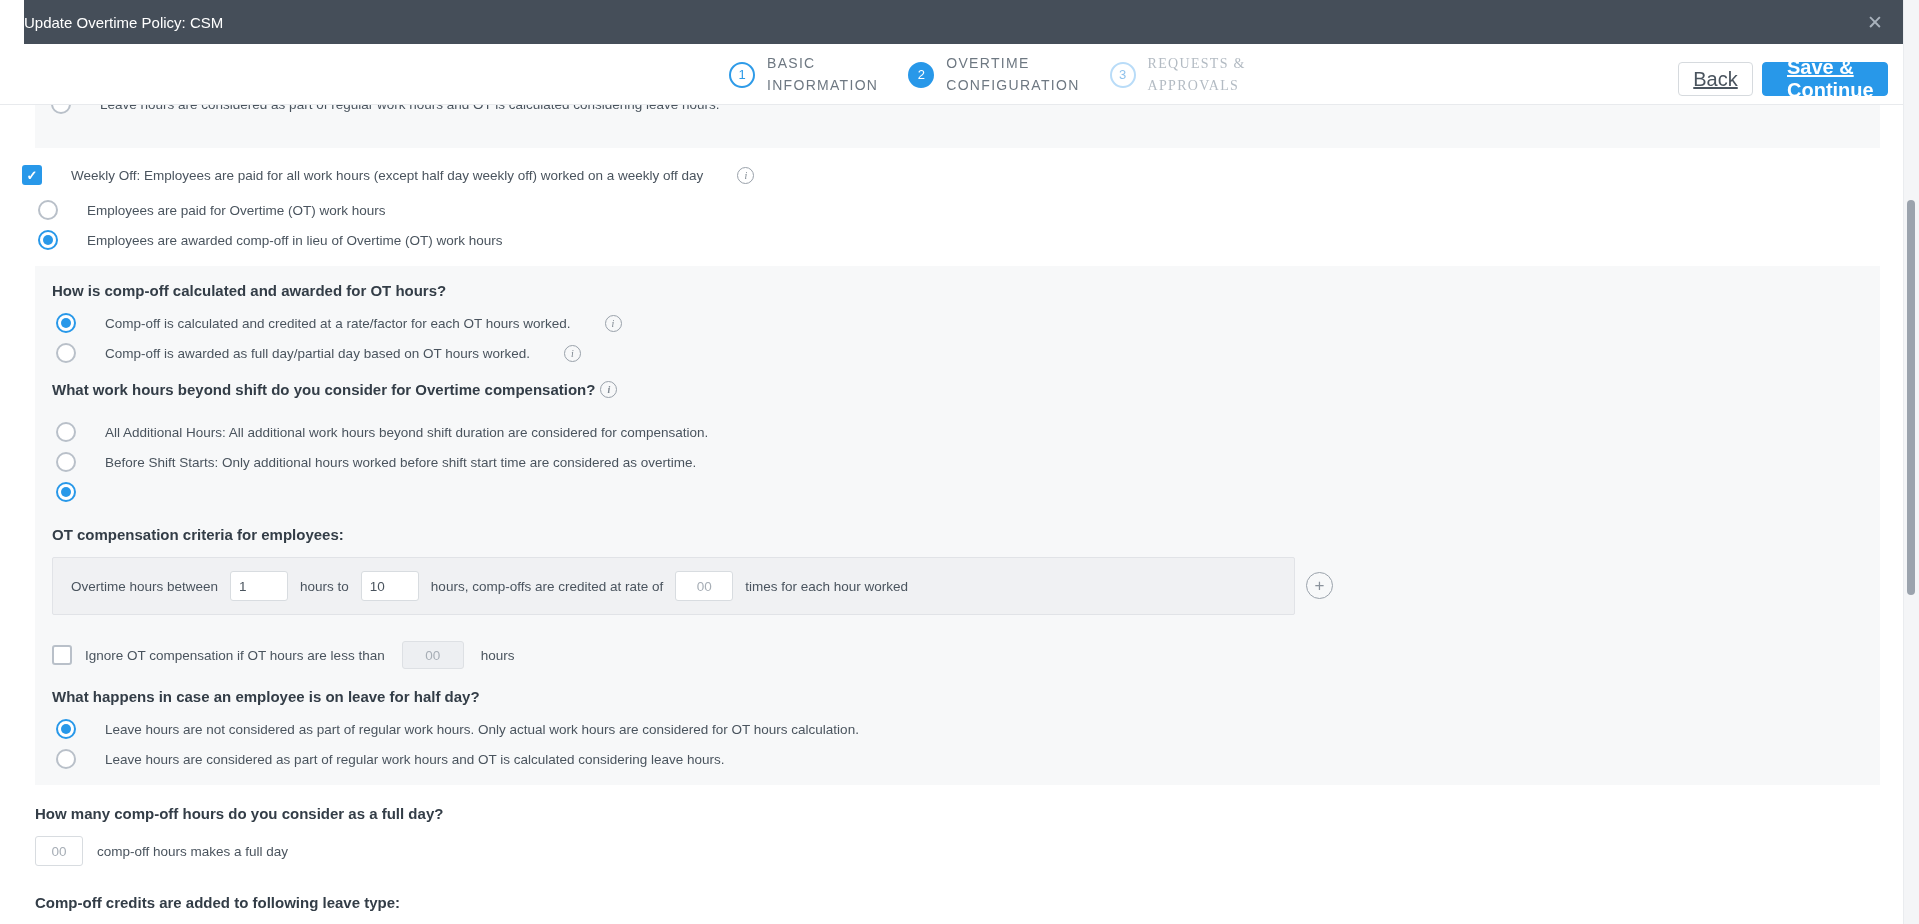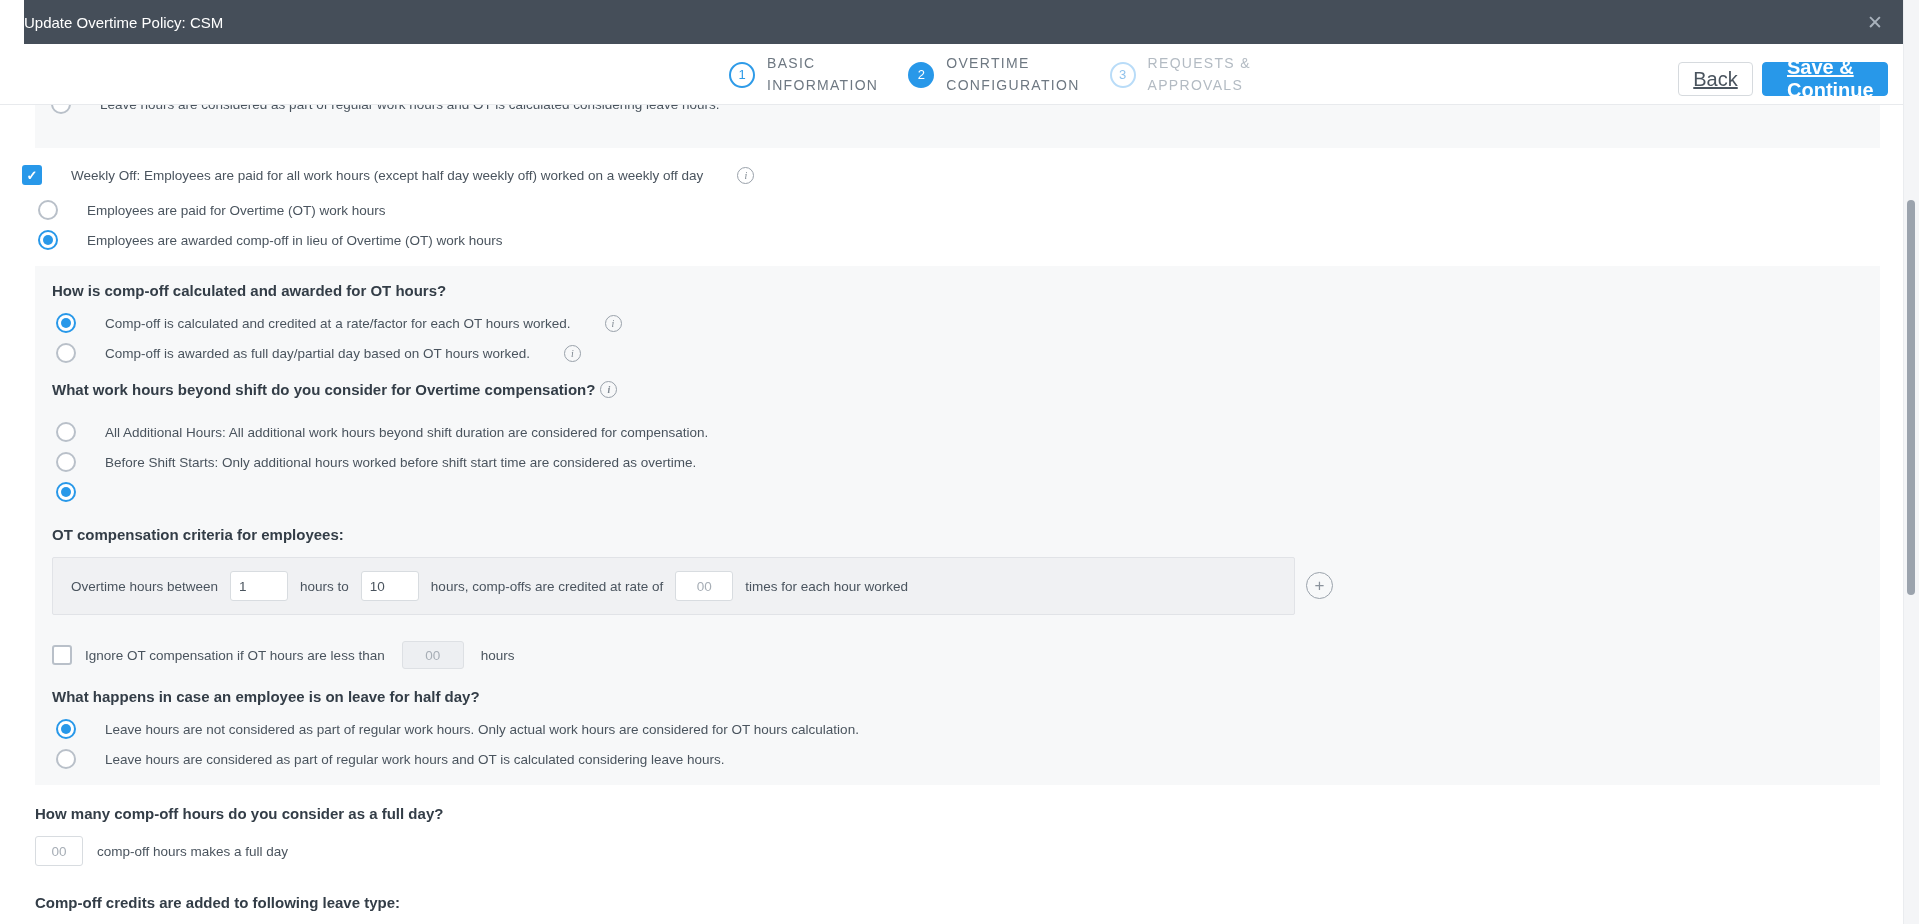--- a/index.html
+++ b/index.html
@@ -27,21 +27,21 @@
   .stepper { position:absolute; left:729px; top:0; height:61px; display:flex; align-items:center; gap:30px; }
   .step { display:flex; align-items:center; gap:12px; }
   .step-circle {
     width:26px; height:26px; border-radius:50%; border:2px solid #2e9be8;
     color:#2e9be8; display:flex; align-items:center; justify-content:center;
     font-size:13px; flex:none; background:#fff;
   }
   .step.active .step-circle { background:#2898e9; border-color:#2898e9; color:#fff; }
   .step.future .step-circle { border-color:#b9dcf8; color:#8fc2ec; }
   .step-label { font-size:14px; letter-spacing:1.3px; color:#6e7882; line-height:1.55; }
-  .step.future .step-label { color:#b3bbc3; }
+  .step.future .step-label { color:#b3bbc3;font-family:Liberation Serif, serif; }
   .btn {
     position:absolute; top:18px; height:34px; border-radius:4px; font-size:20px;
     display:flex; align-items:center; justify-content:center; cursor:pointer;
     font-family:"Liberation Sans", sans-serif;
     text-decoration:underline;
   }
   .btn-back { left:1678px; width:75px; background:#fff; border:1px solid #d6dade; color:#4a545e; }
   .btn-save { left:1762px; width:126px; background:#2898e9; border:1px solid #2898e9; color:#fff; font-weight:600;padding-left:24px; }
   
   .content { position:absolute; top:105px; left:0; width:1903px; height:819px; overflow:hidden; background:#fff; }

